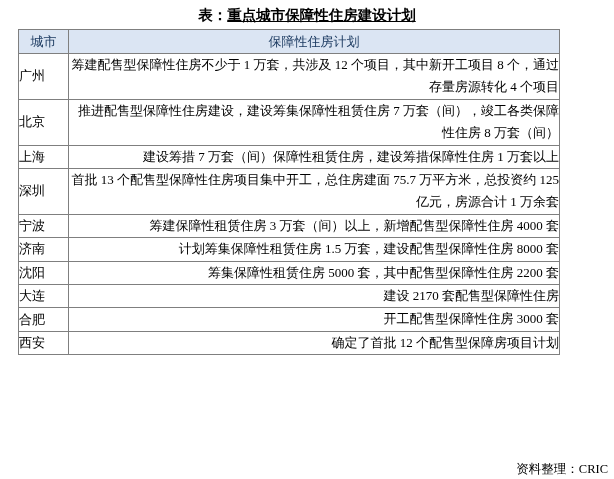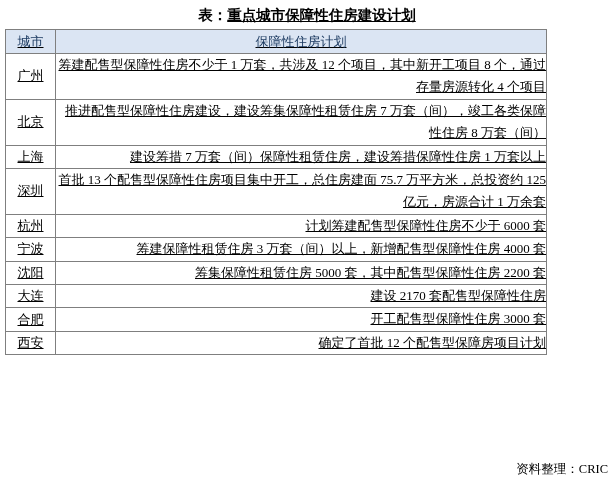--- a/index.html
+++ b/index.html
@@ -18,43 +18,42 @@
     font-weight:bold;
     padding-top:5px;
     height:23px;
     line-height:20px;
     color:#000000;
     white-space:nowrap;
   }
   .title .underlined{text-decoration:underline;}
   table.main{
     position:absolute;
-    left:5px;top:29px;
+    left:18px;top:29px;
     width:542px;
     border-collapse:collapse;
     table-layout:fixed;
     font-size:13px;
-    text-decoration:underline;
   }
   table.main col.city-col{width:50px;}
   table.main th, table.main td{
     border:1px solid #7f7f7f;
     padding:0;
     vertical-align:middle;
   }
   table.main thead th{
     background:#dbe5f3;
     color:#17365d;
     font-weight:normal;
     height:23px;
     text-align:center;
     font-size:13px;
   }
   td.city{
-    text-align:center;
+    text-align:left;
     font-size:13px;
   }
   td.plan{
     text-align:right;
     padding:0 3px;
     line-height:22.4px;
     font-size:13px;
   }
   tr.row{height:22px;}
   .footer{
@@ -92,26 +91,26 @@
       </tr>
       <tr class="row">
         <td class="city">上海</td>
         <td class="plan">建设筹措 7 万套（间）保障性租赁住房，建设筹措保障性住房 1 万套以上</td>
       </tr>
       <tr class="row">
         <td class="city">深圳</td>
         <td class="plan">首批 13 个配售型保障性住房项目集中开工，总住房建面 75.7 万平方米，总投资约 125 亿元，房源合计 1 万余套</td>
       </tr>
       <tr class="row">
-        <td class="city">杭州</td>
-        <td class="plan">计划筹建配售型保障性住房不少于 6000 套</td>
+        <td class="city">宁波</td>
+        <td class="plan">筹建保障性租赁住房 3 万套（间）以上，新增配售型保障性住房 4000 套</td>
       </tr>
       <tr class="row">
-        <td class="city">宁波</td>
-        <td class="plan">筹建保障性租赁住房 3 万套（间）以上，新增配售型保障性住房 4000 套</td>
+        <td class="city">济南</td>
+        <td class="plan">计划筹集保障性租赁住房 1.5 万套，建设配售型保障性住房 8000 套</td>
       </tr>
       <tr class="row">
         <td class="city">沈阳</td>
         <td class="plan">筹集保障性租赁住房 5000 套，其中配售型保障性住房 2200 套</td>
       </tr>
       <tr class="row">
         <td class="city">大连</td>
         <td class="plan">建设 2170 套配售型保障性住房</td>
       </tr>
       <tr class="row">

